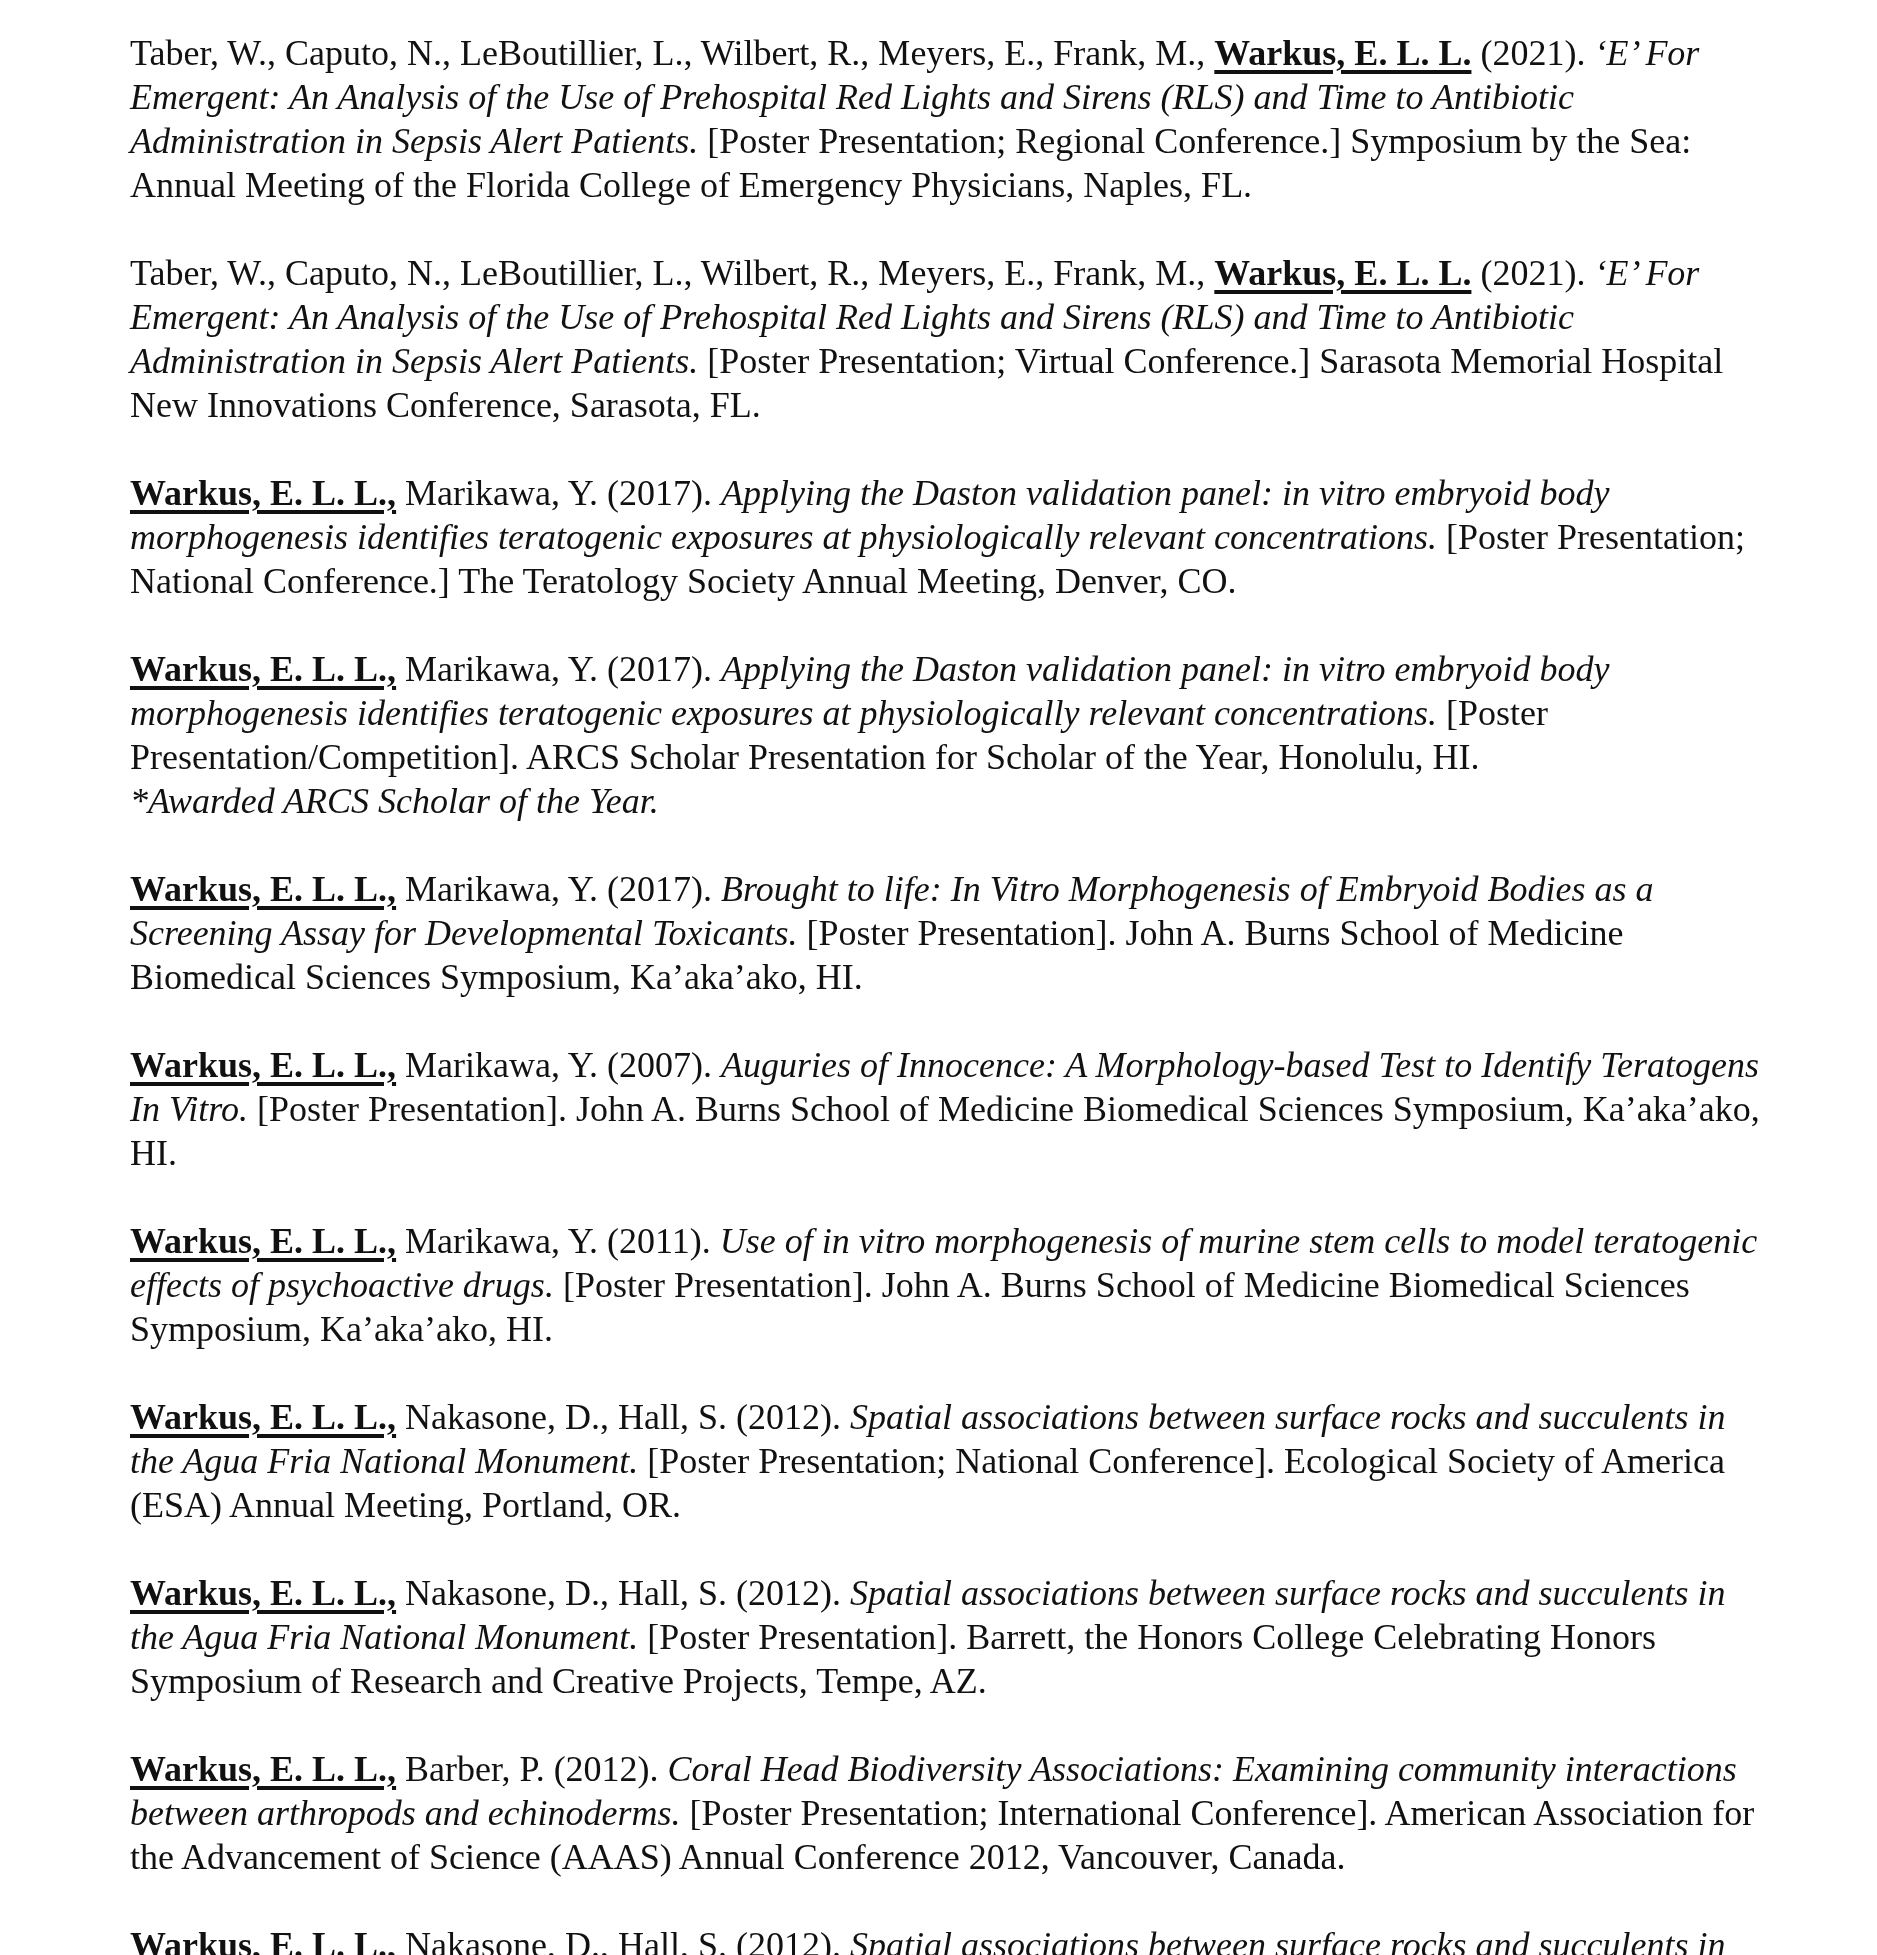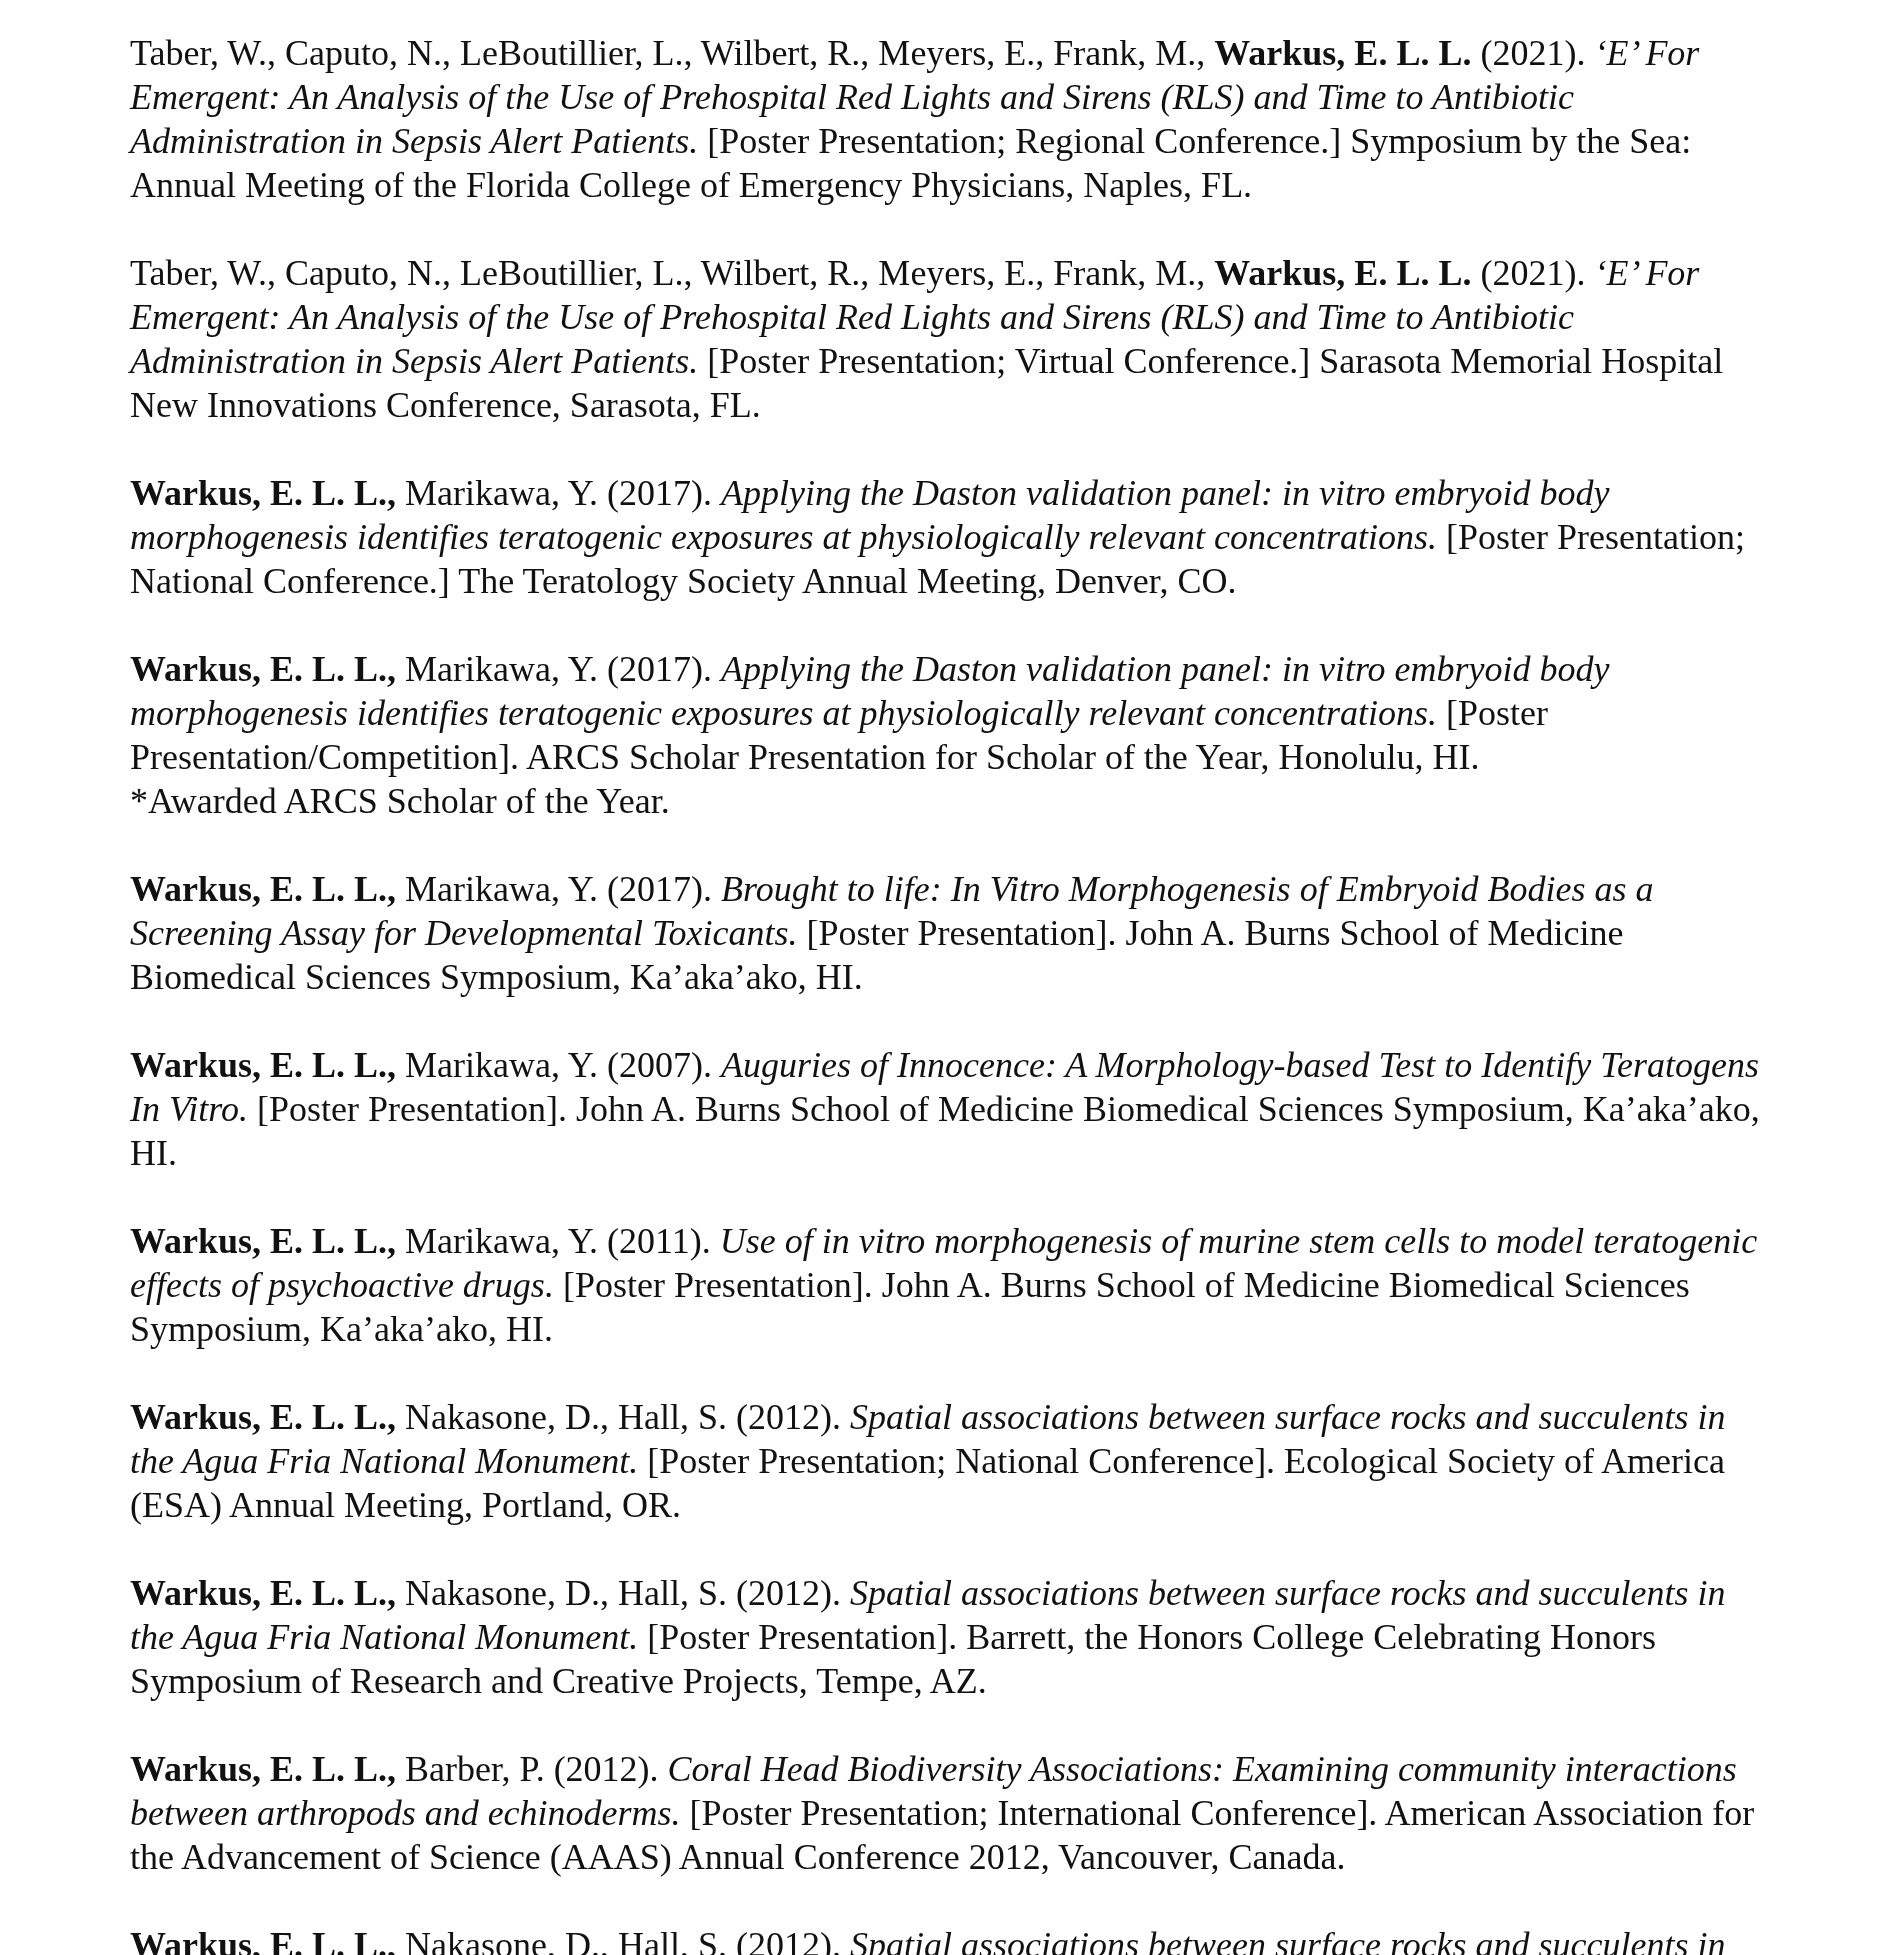--- a/index.html
+++ b/index.html
@@ -3,23 +3,23 @@
 <meta charset="utf-8">
 <style>
   html, body { margin:0; padding:0; background:#ffffff; }
   body { width:1877px; height:2691px; position:relative; overflow:hidden; }
   .page { position:absolute; left:0; top:0; width:1877px; height:2691px; background:#fff; }
   .content {
     position:absolute; left:130px; top:31px; width:1635px;
     font-family:"Liberation Serif", serif; font-size:36px; line-height:44px; color:#111;
   }
   .entry { margin:0 0 44px 0; }
-  .me { font-weight:bold; text-decoration-thickness:3.5px; text-underline-offset:4.7px; }
+  .me { font-weight:bold; text-decoration:underline; text-decoration-thickness:3.5px; text-underline-offset:4.7px; }
   .ti { font-style:italic; }
-  .note { }
+  .note { font-style:italic; }
 </style>
 </head>
 <body>
 
 <div class="page">
   <div class="content">
     <p class="entry"><span>Taber, W., Caputo, N., LeBoutillier, L., Wilbert, R., Meyers, E., Frank, M., </span><span class="me">Warkus, E. L. L.</span><span> (2021). </span><span class="ti">‘E’ For Emergent: An Analysis of the Use of Prehospital Red Lights and Sirens (RLS) and Time to Antibiotic Administration in Sepsis Alert Patients.</span><span> [Poster Presentation; Regional Conference.] Symposium by the Sea: Annual Meeting of the Florida College of Emergency Physicians, Naples, FL.</span></p>
 
     <p class="entry"><span>Taber, W., Caputo, N., LeBoutillier, L., Wilbert, R., Meyers, E., Frank, M., </span><span class="me">Warkus, E. L. L.</span><span> (2021). </span><span class="ti">‘E’ For Emergent: An Analysis of the Use of Prehospital Red Lights and Sirens (RLS) and Time to Antibiotic Administration in Sepsis Alert Patients.</span><span> [Poster Presentation; Virtual Conference.] Sarasota Memorial Hospital New Innovations Conference, Sarasota, FL.</span></p>
 

